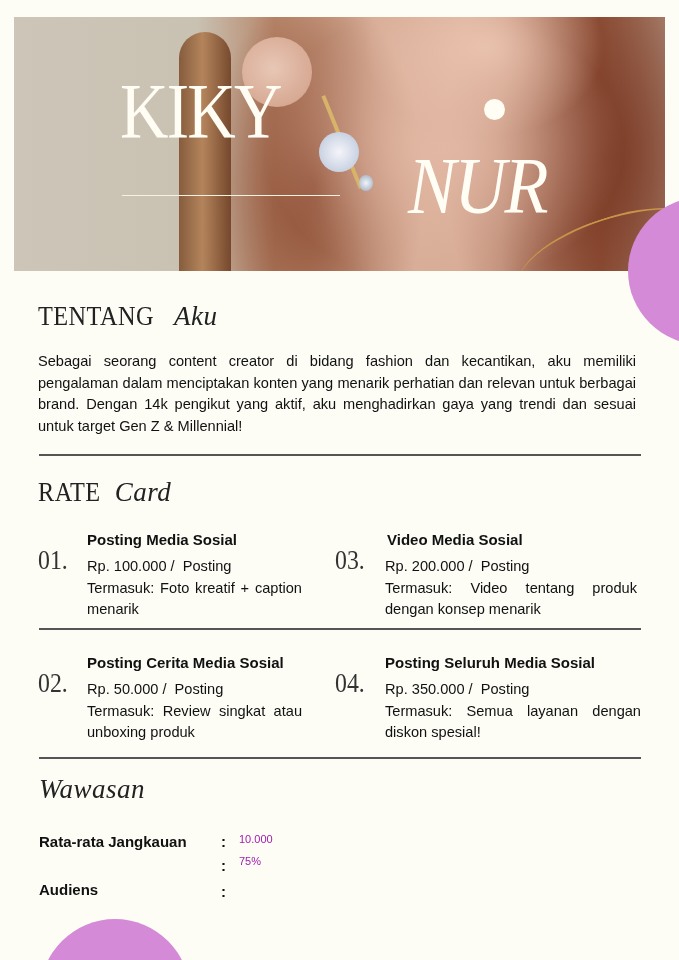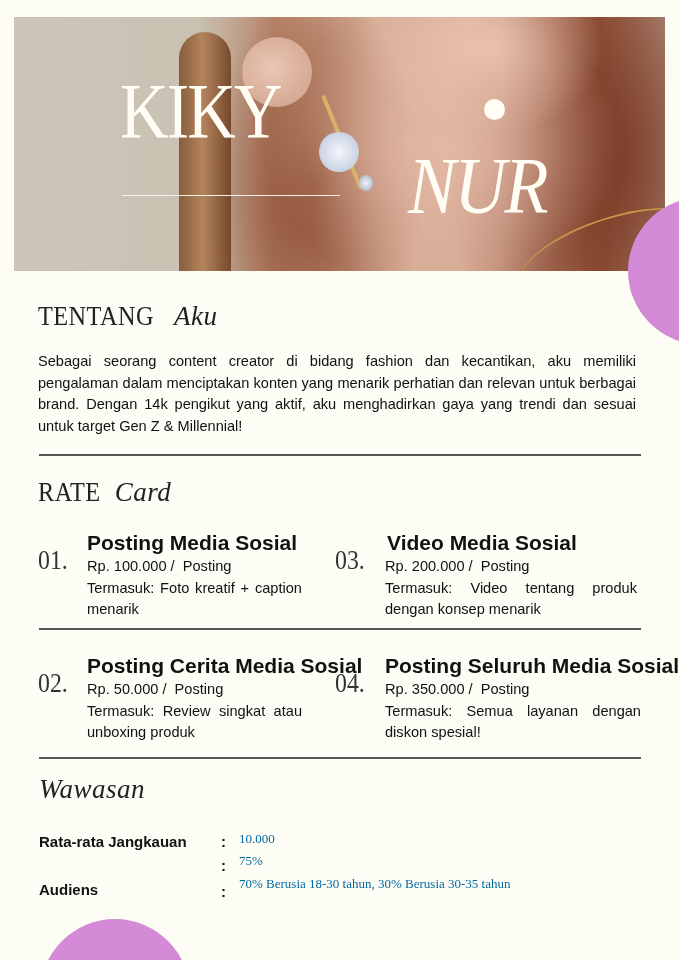--- a/index.html
+++ b/index.html
@@ -89,28 +89,28 @@
   .about-text {
     position: absolute; left: 38px; top: 351px; width: 598px;
     font-size: 14.6px; line-height: 21.6px; text-align: justify; color: #111;
   }
   .divider { position: absolute; left: 39px; width: 602px; height: 1.5px; background: #555; }
   .rate-num {
     position: absolute;
     font-family: "Liberation Serif", serif; font-size: 28px; color: #333; line-height: 1;
     transform: scaleX(0.85); transform-origin: left top;
   }
-  .rate-title { position: absolute; font-size: 21px; font-weight: bold; color: #111; white-space: nowrap; }
+  .rate-title { position: absolute; font-size: 15px; font-weight: bold; color: #111; white-space: nowrap; }
   .rate-price { position: absolute; font-size: 14.6px; color: #111; white-space: pre; }
   .rate-desc { position: absolute; font-size: 14.6px; line-height: 20.5px; color: #111; text-align: justify; }
 
   .insight-row { position: absolute; left: 39px; width: 600px; height: 22px; margin-top: 12px; }
   .insight-label { position: absolute; left: 0; font-size: 15px; font-weight: bold; color: #111; white-space: nowrap; }
   .insight-colon { position: absolute; left: 182px; font-size: 15px; font-weight: bold; }
-  .insight-value { position: absolute; left: 200px; font-size: 13px; color: #0369a1; white-space: nowrap; line-height: 22px; font-family: Liberation Serif, serif; }
+  .insight-value { position: absolute; left: 200px; font-size: 11px; color: #a21caf; white-space: nowrap; line-height: 22px; }
 </style>
 </head>
 <body>
 
 <div class="hero">
   <div class="pole"></div>
   <div class="ear"></div>
   <div class="earring-bar"></div>
   <div class="earring-flower"></div>
   <div class="earring-gem"></div>
@@ -177,14 +177,13 @@
   <span class="insight-colon" style="top:2px;">:</span>
   <span class="insight-value" style="top:-3px;">10.000</span>
 </div>
 <div class="insight-row" style="top:843px;">
   <span class="insight-colon" style="top:2px;">:</span>
   <span class="insight-value" style="top:-5px;">75%</span>
 </div>
 <div class="insight-row" style="top:867px; height:50px;">
   <span class="insight-label" style="top:2px;">Audiens</span>
   <span class="insight-colon" style="top:4px;">:</span>
-  <span class="insight-value" style="top:-6px;">70% Berusia 18-30 tahun, 30% Berusia 30-35 tahun</span>
 </div>
 
 </body></html>

